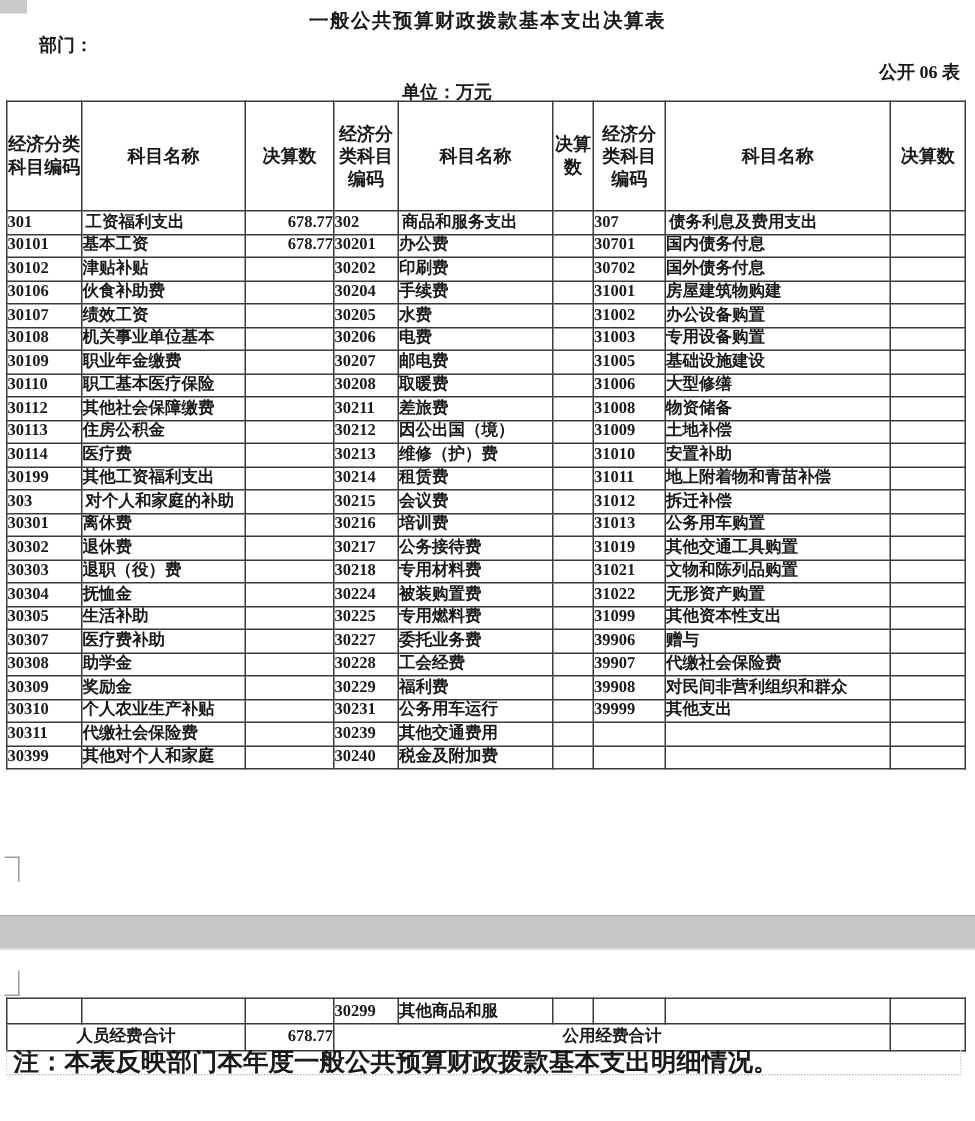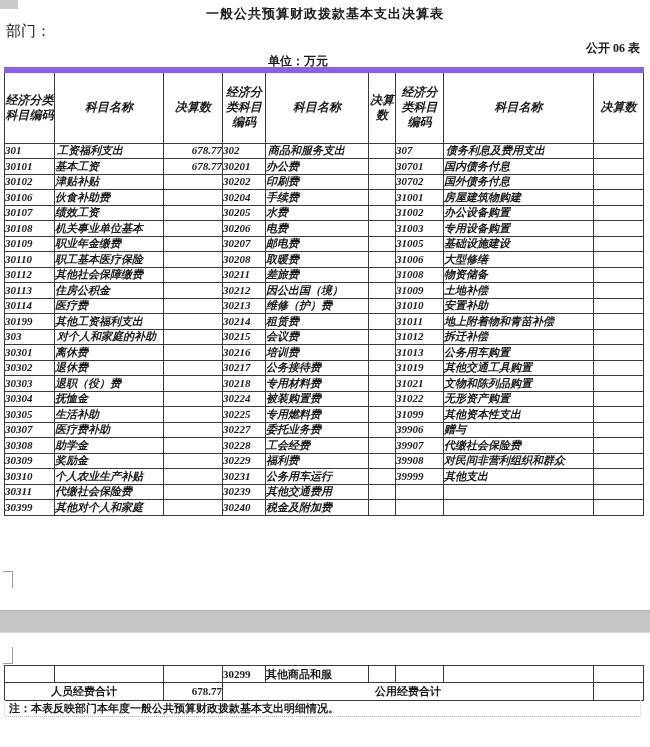--- a/index.html
+++ b/index.html
@@ -3,53 +3,53 @@
 <meta charset="utf-8">
 <style>
   html,body{margin:0;padding:0;}
   body{
     width:650px;height:747px;position:relative;background:#ffffff;
     font-family:"Liberation Serif","DejaVu Serif",serif;
     color:#1a1a1a;overflow:hidden;
   }
   .abs{position:absolute;}
   .page-title{top:5px;left:0;width:650px;text-align:center;font-size:13px;font-weight:bold;letter-spacing:1px;}
-  .dept{top:22px;left:6px;font-size:15px;font-weight:400;}
+  .dept{top:22px;left:26px;font-size:12px;font-weight:700;}
   .tableno{top:40px;right:10px;font-size:12px;font-weight:600;margin-left:25px;}
   .unit{top:53px;left:0;width:596px;text-align:center;font-size:12px;font-weight:700;}
   .corner-chip{top:0;left:0;width:18px;height:9px;background:#cacaca;}
 
   table.t{border-collapse:collapse;table-layout:fixed;width:639px;}
   table.t td,table.t th{
     border:1px solid #3a3a3a;overflow:hidden;padding:0;
     font-weight:600;vertical-align:middle;box-sizing:border-box;
   }
   table.t th{font-size:12px;text-align:center;white-space:normal;line-height:1.25;word-break:break-all;}
   th.hv2{padding:0 1px;}
   th.hv3{padding:0 10px;}
   table.t td{font-size:11px;line-height:1;white-space:nowrap;}
   tr.hdr{height:73px;}
   tr.r{height:15.5px;}
   td.c{padding-left:4px;text-align:left;}
   td.n{padding-left:15px;text-align:left;}
   td.n.parent{padding-left:2px;}
   td.v{text-align:right;padding-right:8px;}
-  .main-t{top:67px;left:4px;border-top:6px solid #8b5cf6;font-style:italic;}
+  .main-t{top:67px;left:4px;border-top:1px solid #8b5cf6;}
 
   .foot-t{top:665px;left:4px;}
   .foot-t td{font-size:12px;}
   tr.fr{height:17px;}
   tr.fr2{height:18px;}
   td.center{text-align:center;padding:0;}
   .foot-t{border-top:1px dotted #999;}
 
   .note-row{
     top:700px;left:4px;width:631px;height:16px;
     border-bottom:1px dotted #b5b5b5;border-left:1px dotted #cfcfcf;border-right:1px dotted #cfcfcf;
-    font-size:11px;font-weight:600;padding-left:4px;line-height:16px;white-space:nowrap;overflow:hidden;
+    font-size:17px;font-weight:600;padding-left:4px;line-height:16px;white-space:nowrap;overflow:hidden;
   }
 
   .crop1{top:571px;left:3px;width:9px;height:16px;border-top:1px solid #9d9d9d;border-right:1px solid #9d9d9d;}
   .crop2{top:647px;left:3px;width:9px;height:16px;border-bottom:1px solid #9d9d9d;border-right:1px solid #9d9d9d;}
   .band{top:610px;left:0;width:650px;height:21px;background:#c6c6c6;border-top:1px solid #b2b2b2;border-bottom:1px solid #d9d9d9;}
 </style>
 </head>
 <body>
 
 <div class="abs corner-chip"></div>

